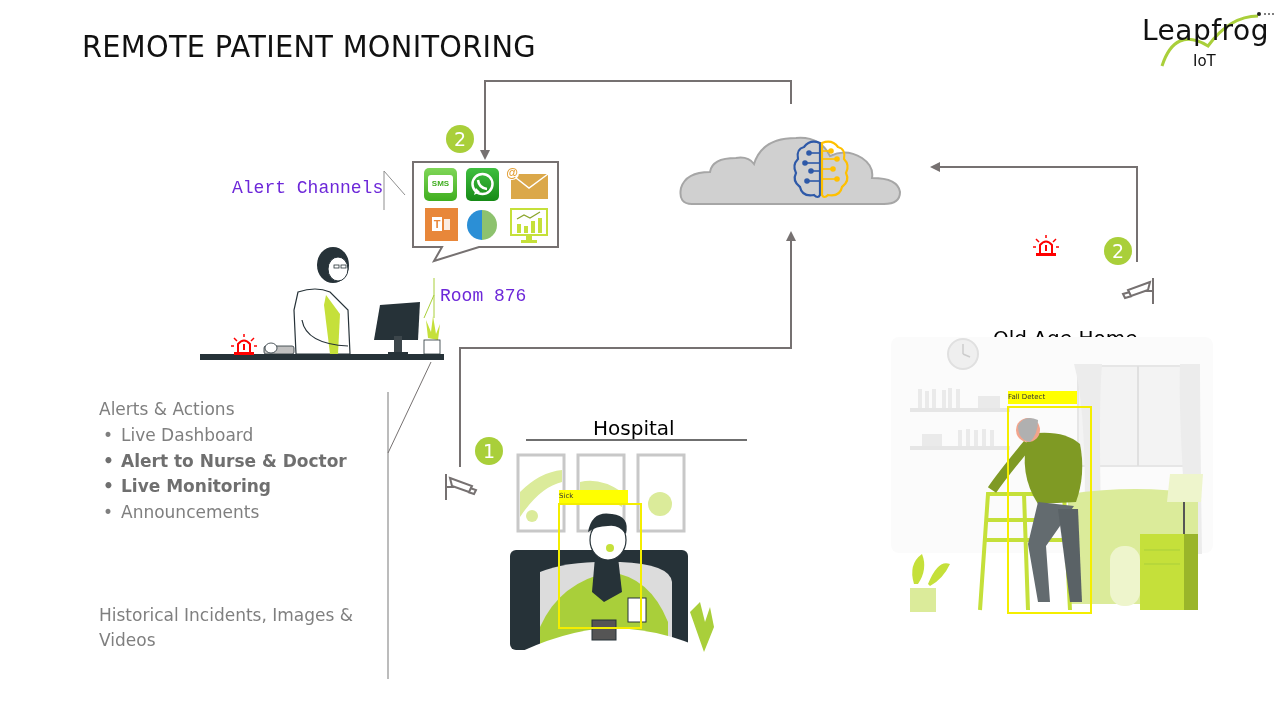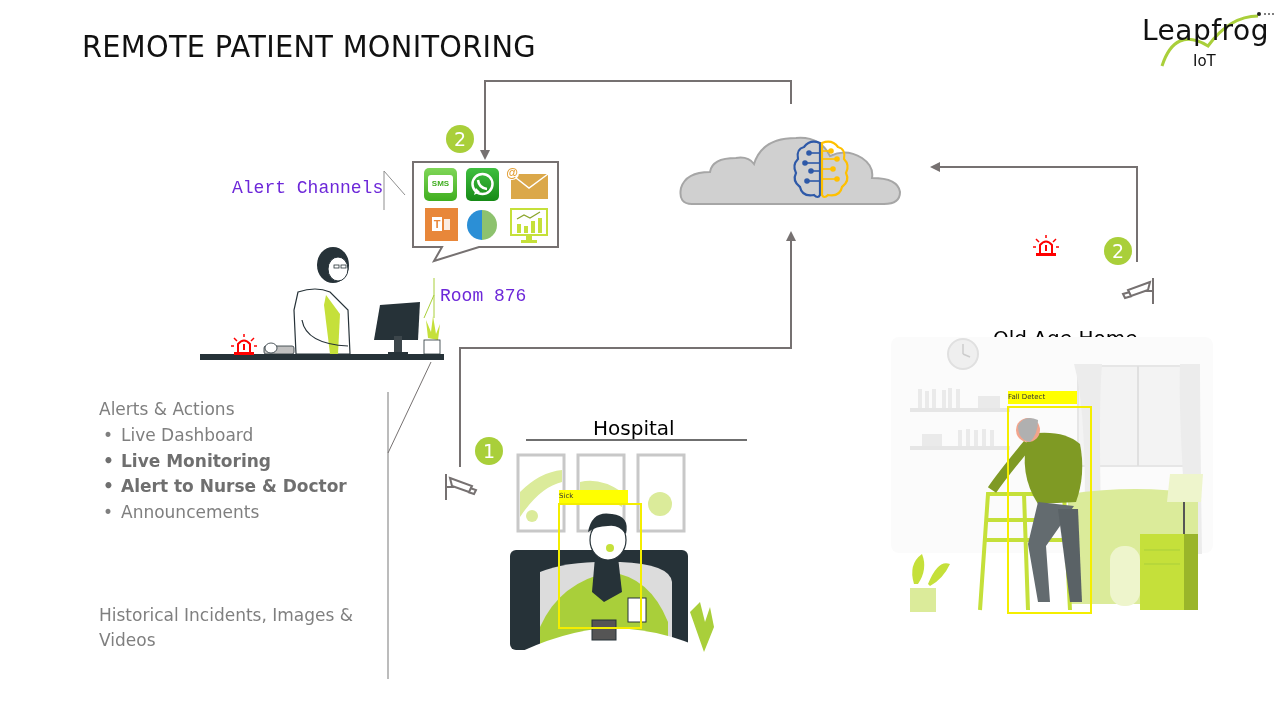--- a/index.html
+++ b/index.html
@@ -170,22 +170,22 @@
   <line x1="3" y1="4" x2="6" y2="7" stroke="#ff0000" stroke-width="1.5"></line>
   <line x1="23" y1="4" x2="20" y2="7" stroke="#ff0000" stroke-width="1.5"></line>
   <line x1="0" y1="12" x2="3" y2="12" stroke="#ff0000" stroke-width="1.5"></line>
   <line x1="23" y1="12" x2="26" y2="12" stroke="#ff0000" stroke-width="1.5"></line>
 </svg>
 
 <div class="abs alert-list">
   <div class="head">Alerts &amp; Actions</div>
   <ul id="alert-items">
       <li>Live Dashboard</li>
+      <li class="bold">Alert to Nurse &amp; Doctor</li>
       <li class="bold">Live Monitoring</li>
-      <li class="bold">Alert to Nurse &amp; Doctor</li>
       <li>Announcements</li>
     </ul>
 </div>
 
 <div class="abs historical">Historical Incidents, Images &amp; Videos</div>
 
 <div class="abs section-title" style="left:593px;top:416px;">Hospital</div>
 <div class="abs badge" style="left:475px;top:437px;">1</div>
 <svg class="abs" style="left:444px;top:472px" width="34" height="30">
   <line x1="2" y1="2" x2="2" y2="28" stroke="#767171" stroke-width="2"></line>

